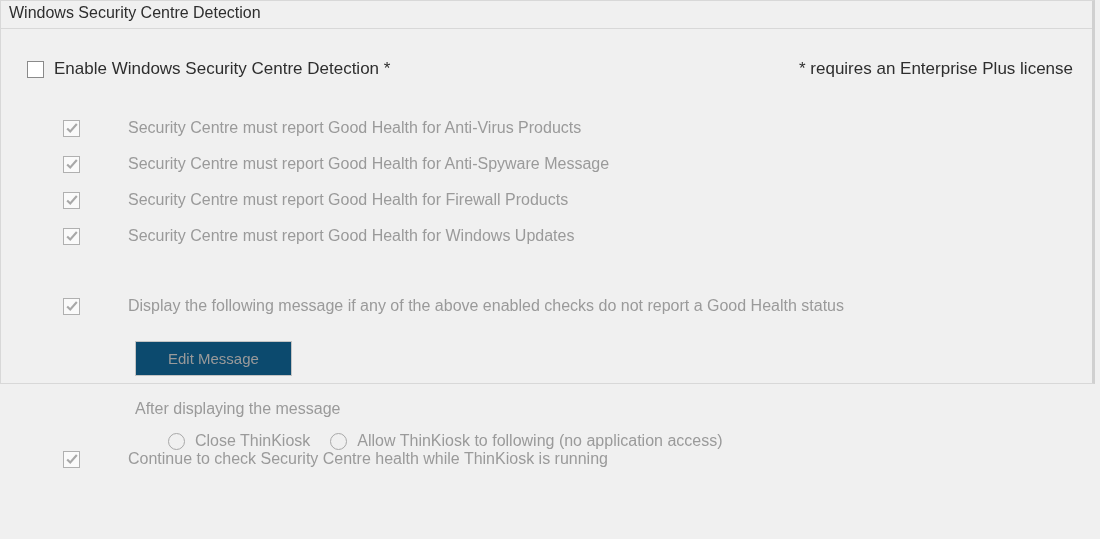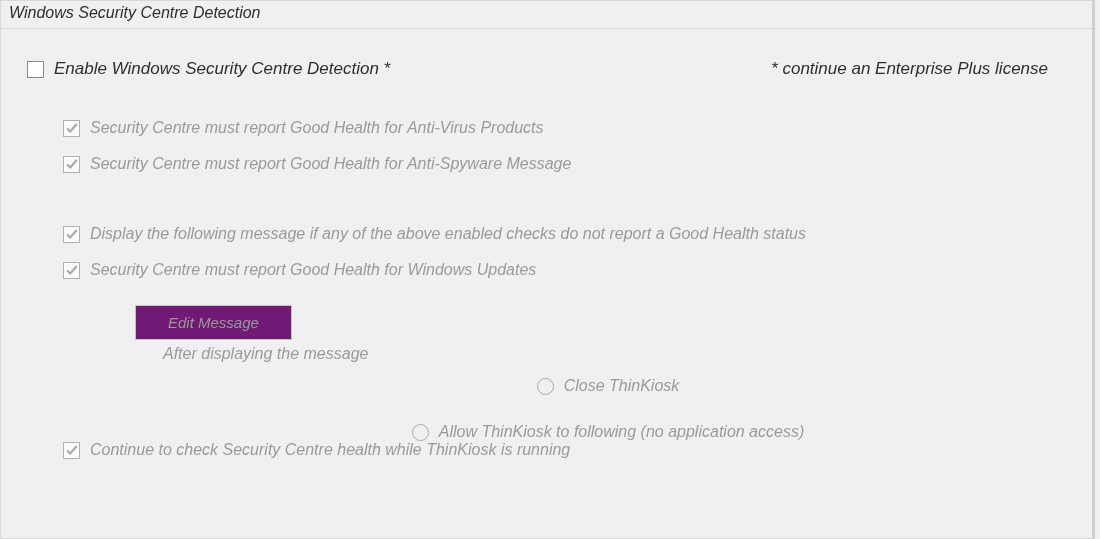--- a/index.html
+++ b/index.html
@@ -6,34 +6,33 @@
     body {
       font-family: "Segoe UI", Tahoma, Arial, sans-serif;
       font-size: 15px;
       background: #f0f0f0;
       width: 1100px;
       height: 539px;
       overflow: hidden;
     }
     .panel {
       width: 1095px;
-      height: 539px;
+      height: 384px;
       background: #f0f0f0;
       border: 1px solid #d8d8d8;
       border-right: 3px solid #d0d0d0;
-      font-style: italic;
     }
     .panel-title {
       padding: 3px 8px 6px 8px;
       color: #2e2e2e;
       font-size: 16px;
       border-bottom: 1px solid #d8d8d8;
     }
     .content {
-      padding: 30px 44px 0 26px;
+      padding: 30px 19px 0 26px;
     }
     .row {
       display: flex;
       align-items: center;
       margin-bottom: 8px;
     }
     .top-row {
       display: flex;
       justify-content: space-between;
       align-items: center;
@@ -66,49 +65,48 @@
       color: #2e2e2e;
       font-size: 17px;
     }
     .note-right {
       color: #2e2e2e;
       font-size: 17px;
     }
     .sub {
       margin-left: 36px;
     }
-    .sub .row { margin-bottom: 18px; }
+    .sub .row { margin-bottom: 18px; gap: 38px; }
     .label-sub {
       color: #9a9a9a;
       font-size: 16px;
     }
     .gap-before { margin-top: 52px; }
     .btn {
       display: inline-block;
       padding: 8px 32px;
       border: 1px solid #c4c4c4;
-      background: #701a75;
+      background: #0c4a6e;
       color: #9a9a9a;
       font-size: 15px;
       margin-left: 72px;
       margin-top: 8px;
-      margin-bottom: 5px;
+      margin-bottom: 24px;
     }
     .after-text {
       color: #9a9a9a;
       font-size: 16px;
-      margin-left: 100px;
+      margin-left: 72px;
       margin-bottom: 14px;
     }
     .radio-row {
       display: flex;
       align-items: center;
       margin-left: 105px;
-      gap: 28px;
-      flex-direction: column;
+      gap: 20px;
     }
     .radio-item { display: inline-flex; align-items: center; }
     .radio {
       width: 17px;
       height: 17px;
       border: 1.5px solid #a8a8a8;
       border-radius: 50%;
       margin-right: 10px;
       display: inline-flex;
       align-items: center;
@@ -130,56 +128,64 @@
 <div class="panel">
   <div class="panel-title">Windows Security Centre Detection</div>
 
   <div class="content">
 
     <div class="top-row">
       <div class="row" style="margin-bottom:0">
         <span class="checkbox"></span>
         <span class="label-main">Enable Windows Security Centre Detection *</span>
       </div>
-      <span class="note-right">* continue an Enterprise Plus license</span>
+      <span class="note-right">* requires an Enterprise Plus license</span>
     </div>
 
     <div class="sub">
       <div class="row">
         <span class="checkbox disabled">
           <svg class="checkmark disabled" viewBox="0 0 16 16">
               <polyline points="2.5,8.5 6,12 13.5,3.5"></polyline>
             </svg>
         </span>
         <span class="label-sub">Security Centre must report Good Health for Anti-Virus Products</span>
       </div>
       <div class="row">
         <span class="checkbox disabled">
           <svg class="checkmark disabled" viewBox="0 0 16 16">
               <polyline points="2.5,8.5 6,12 13.5,3.5"></polyline>
             </svg>
         </span>
         <span class="label-sub">Security Centre must report Good Health for Anti-Spyware Message</span>
       </div>
+      <div class="row">
+        <span class="checkbox disabled">
+          <svg class="checkmark disabled" viewBox="0 0 16 16">
+              <polyline points="2.5,8.5 6,12 13.5,3.5"></polyline>
+            </svg>
+        </span>
+        <span class="label-sub">Security Centre must report Good Health for Firewall Products</span>
+      </div>
+      <div class="row">
+        <span class="checkbox disabled">
+          <svg class="checkmark disabled" viewBox="0 0 16 16">
+              <polyline points="2.5,8.5 6,12 13.5,3.5"></polyline>
+            </svg>
+        </span>
+        <span class="label-sub">Security Centre must report Good Health for Windows Updates</span>
+      </div>
+
       <div class="row gap-before">
         <span class="checkbox disabled">
           <svg class="checkmark disabled" viewBox="0 0 16 16">
               <polyline points="2.5,8.5 6,12 13.5,3.5"></polyline>
             </svg>
         </span>
         <span class="label-sub">Display the following message if any of the above enabled checks do not report a Good Health status</span>
-      </div>
-
-      <div class="row">
-        <span class="checkbox disabled">
-          <svg class="checkmark disabled" viewBox="0 0 16 16">
-              <polyline points="2.5,8.5 6,12 13.5,3.5"></polyline>
-            </svg>
-        </span>
-        <span class="label-sub">Security Centre must report Good Health for Windows Updates</span>
       </div>
 
       <span class="btn">Edit Message</span>
 
       <div class="after-text">After displaying the message</div>
 
       <div class="radio-row">
         <span class="radio-item">
           <span class="radio">
               <span class="dot"></span>

